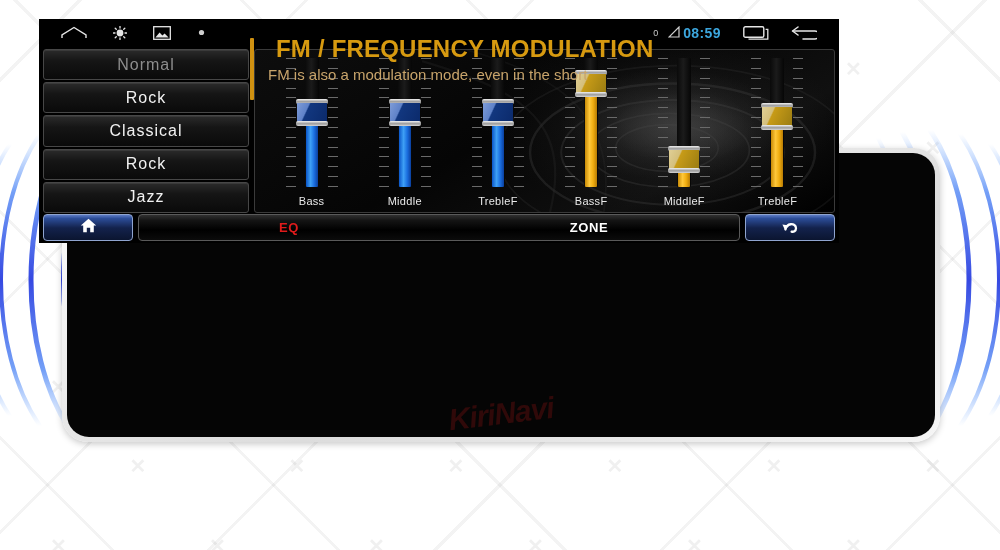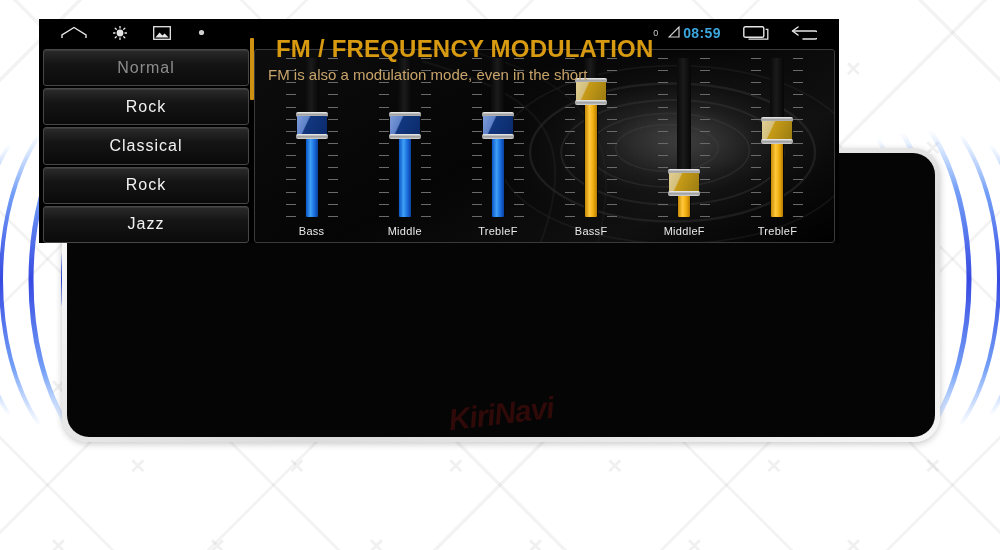--- a/index.html
+++ b/index.html
@@ -640,13 +640,34 @@
                 <div class="body"></div>
                 <div class="cap bot"></div>
               </div>
             </div>
             <div class="slider-label">TrebleF</div>
           </div>
         </div>
     </div>
   </div>
 
+  <div id="toolbar">
+    <div class="nav-btn">
+      <span>
+        <svg width="17" height="15" viewBox="0 0 17 15">
+          <path d="M8.5 0.8 L16.2 7.4 L13.8 7.4 L13.8 14.2 L10.2 14.2 L10.2 9.8 L6.8 9.8 L6.8 14.2 L3.2 14.2 L3.2 7.4 L0.8 7.4 Z" fill="#ffffff"></path>
+        </svg>
+      </span>
+    </div>
+    <div id="center-bar">
+      <span id="eq-tab">EQ</span>
+      <span id="zone-tab">ZONE</span>
+    </div>
+    <div class="nav-btn">
+      <span>
+        <svg width="19" height="16" viewBox="0 0 19 16">
+          <path d="M4.5 11.5 C 4.5 5.2, 15 4.2, 15 10.2 C 15 13.0, 12.4 14.2, 10.6 13.6" fill="none" stroke="#ffffff" stroke-width="2.3" stroke-linecap="round"></path>
+          <path d="M8.4 7.6 L4.1 12.2 L1.4 6.6 Z" fill="#ffffff"></path>
+        </svg>
+      </span>
+    </div>
+  </div>
 </div>
 
 </body></html>

